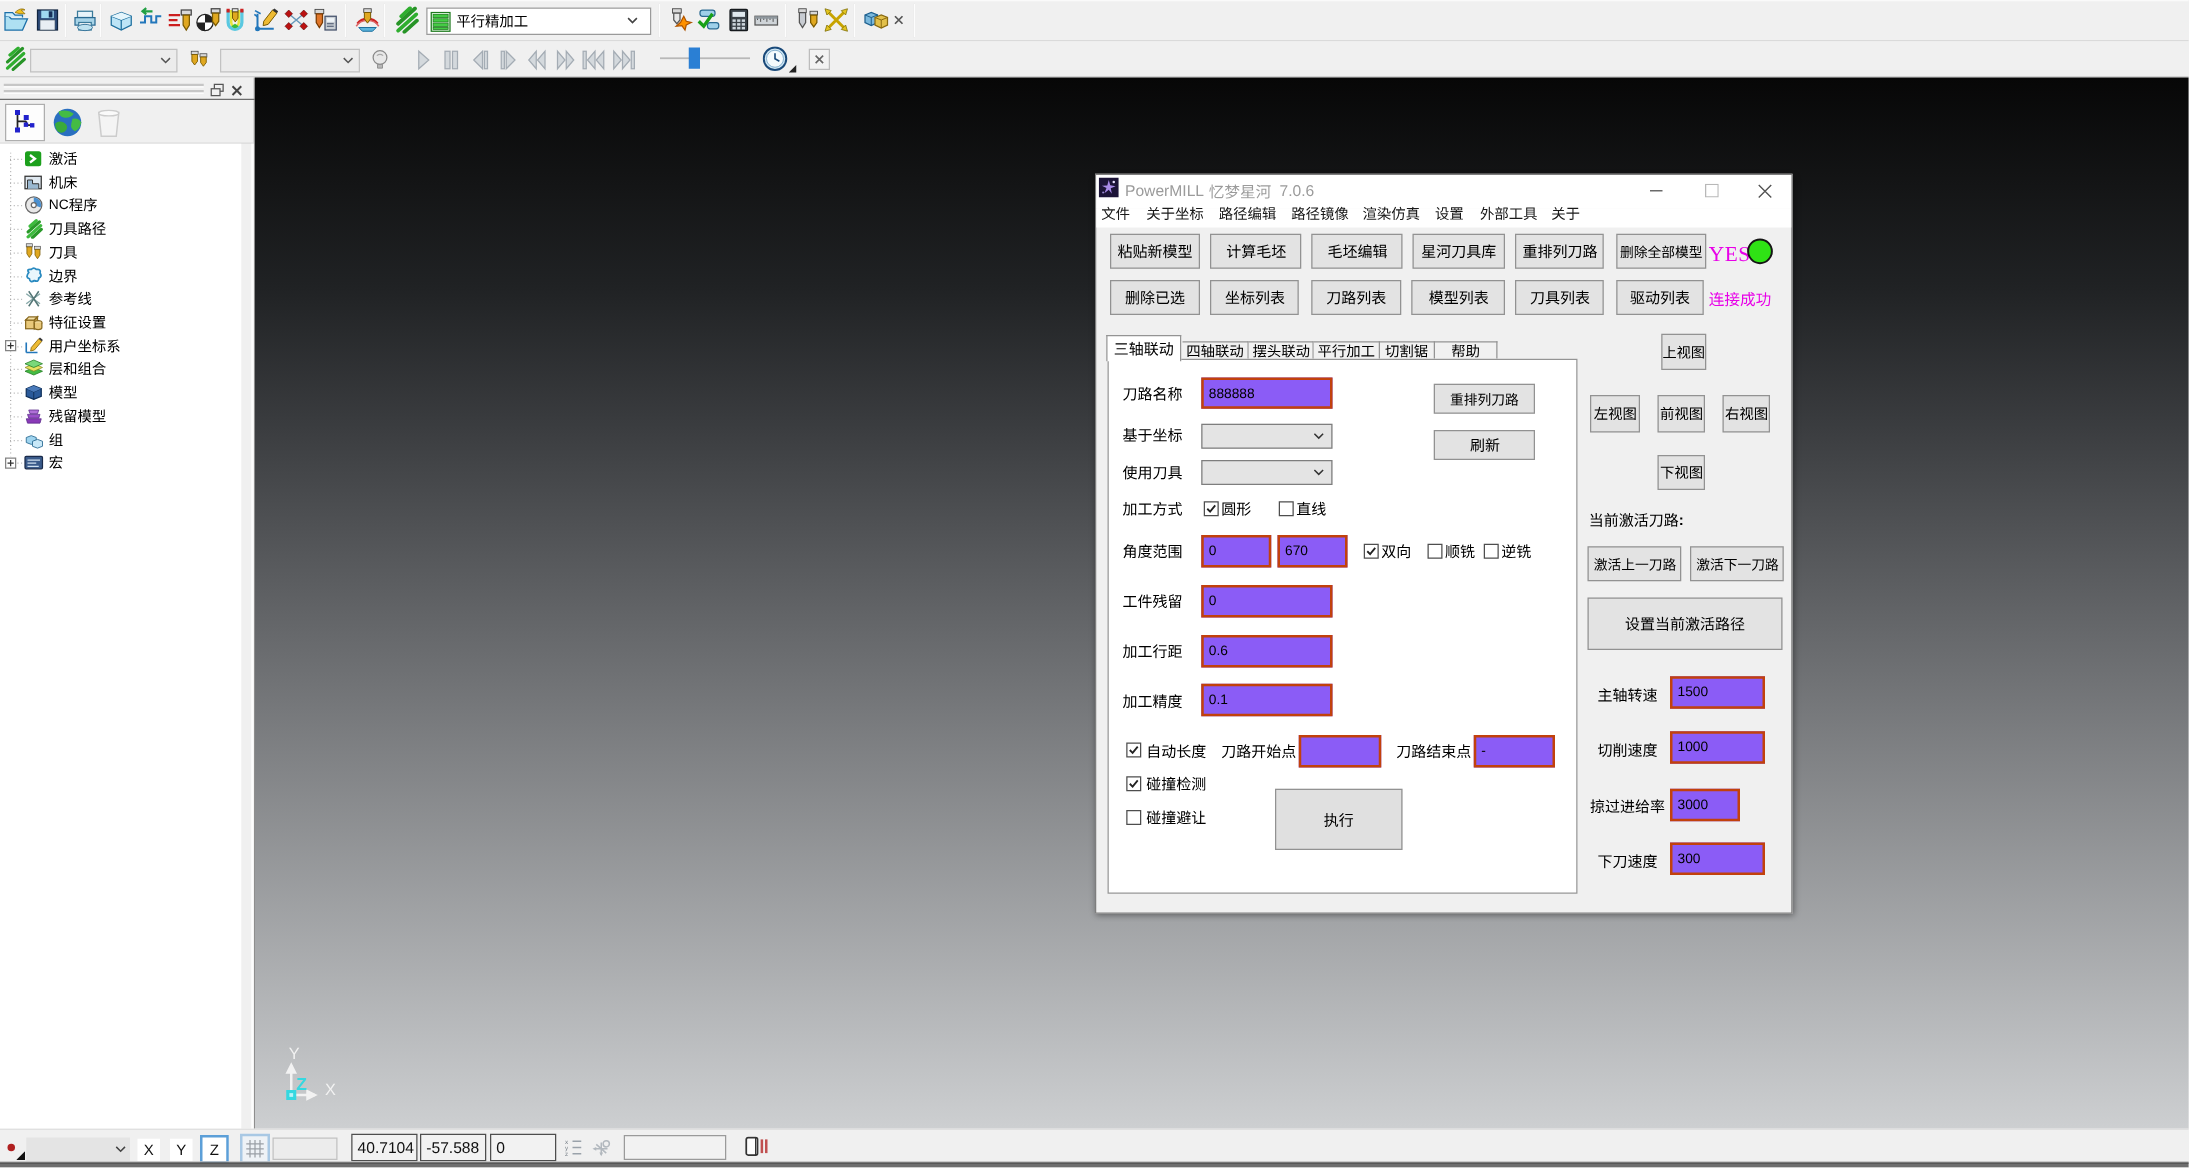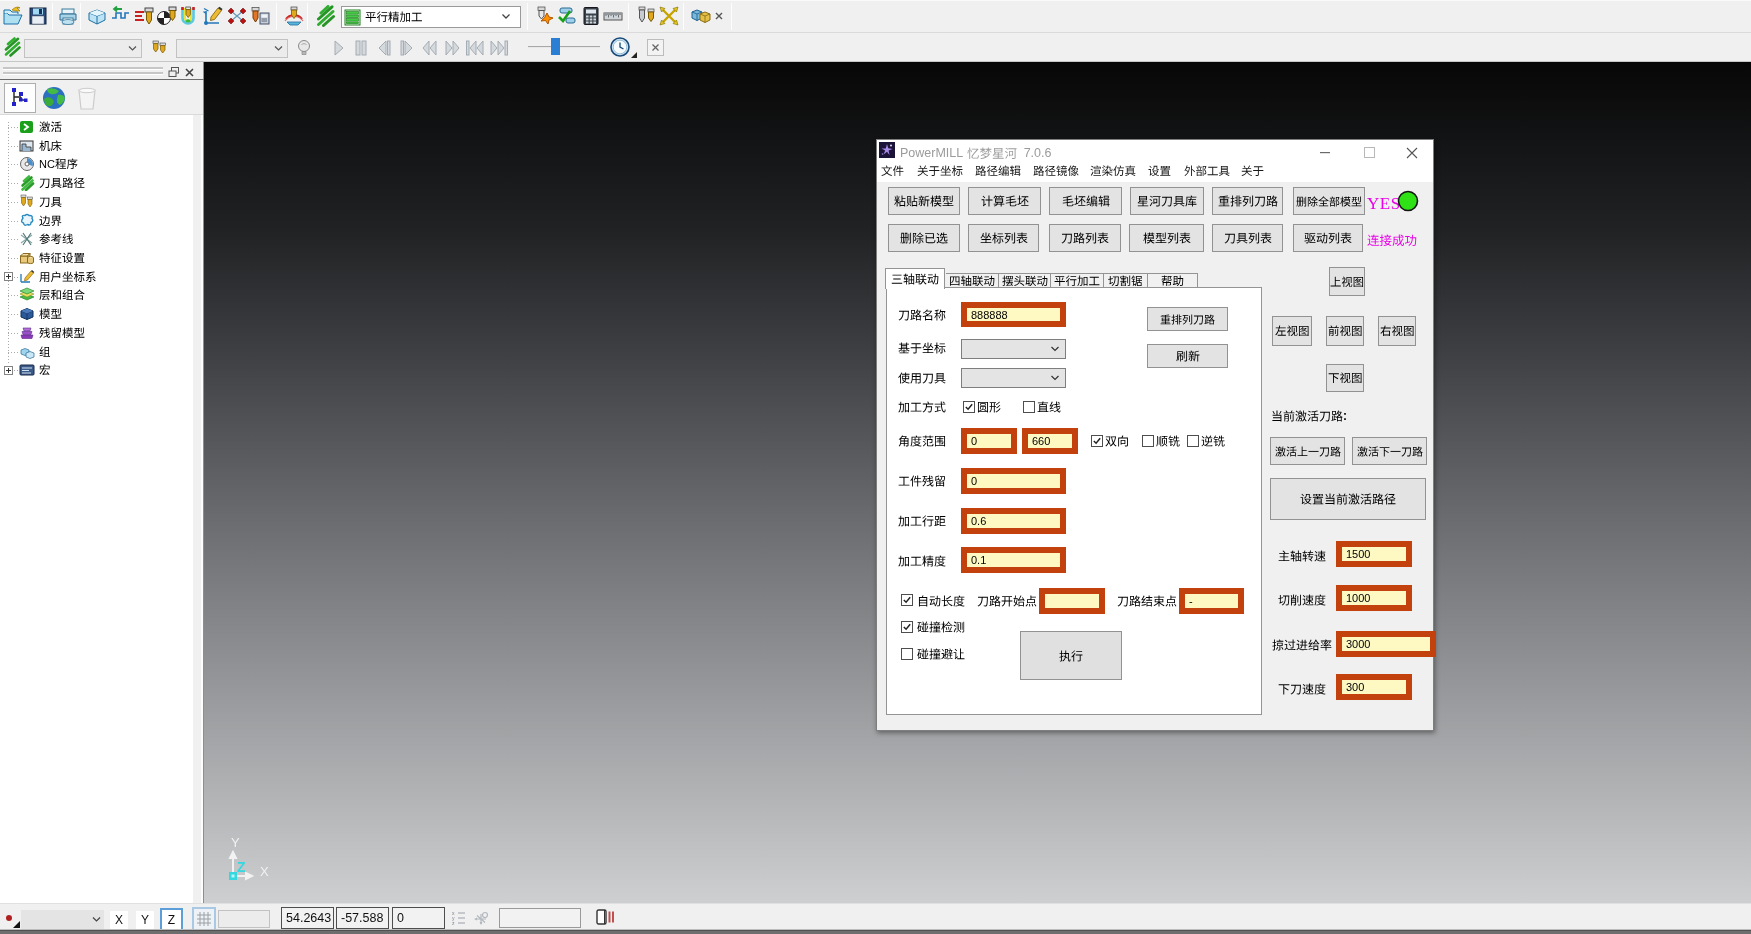--- a/index.html
+++ b/index.html
@@ -1,19 +1,19 @@
 <!DOCTYPE html>
 <html><head><meta charset="utf-8"><style>
 *{margin:0;padding:0;box-sizing:border-box}
 html,body{width:1751px;height:934px;overflow:hidden}
 body{position:relative;background:#f0f0f0;font-family:"Liberation Sans",sans-serif;-webkit-font-smoothing:antialiased}
 .ab{position:absolute}
 svg{display:inline-block}
 .btn{position:absolute;background:#e3e3e3;border:1px solid #929292;display:flex;align-items:center;justify-content:center}
-.inp{position:absolute;background:#fef9c3;border:6px solid #c2410c;font-size:11px;display:flex;align-items:center;padding-left:4px;color:#000}
+.inp{position:absolute;background:#8b5cf6;border:2px solid #c2410c;font-size:11px;display:flex;align-items:center;padding-left:4px;color:#000}
 .cmb{position:absolute;background:#e4e4e4;border:1px solid #7e7e7e;z-index:4}
 .cb{position:absolute;width:12px;height:12px;background:#fff;border:1px solid #4e4e4e;z-index:4}
 .vsep{position:absolute;width:1px;background:#c9c9c9;border-right:1px solid #fdfdfd}
 </style></head>
 <body>
 <svg width="0" height="0" style="position:absolute">
     <defs>
       <path id="u4e00" d="M44 449V531H960V449Z"></path>
       <path id="u4e09" d="M123 137V213H879V137ZM187 464V539H801V464ZM65 811V887H934V811Z"></path>
       <path id="u4e0a" d="M427 55V837H51V912H950V837H506V439H881V364H506V55Z"></path>
@@ -942,21 +942,21 @@
   </div>
 <div class="ab" style="z-index:4;left:898px;top:433px;height:16px;display:flex;align-items:center">
     <svg style="vertical-align:-0.12em;" width="48" height="12" viewBox="0 0 4000 1000">
       <use href="#u89d2" x="0"></use>
       <use href="#u5ea6" x="1000"></use>
       <use href="#u8303" x="2000"></use>
       <use href="#u56f4" x="3000"></use>
     </svg>
   </div>
 <div class="inp" style="z-index:4;left:961px;top:428px;width:56px;height:26px">0</div>
-<div class="inp" style="z-index:4;left:1022px;top:428px;width:56px;height:26px">660</div>
+<div class="inp" style="z-index:4;left:1022px;top:428px;width:56px;height:26px">670</div>
 <div class="cb" style="left:1091px;top:435px"></div>
 <svg class="ab" style="z-index:5;left:1092px;top:436px" width="10" height="10" viewBox="0 0 11 11">
     <path d="M2 5.5 L4.5 8 L9 2.5" fill="none" stroke="#222" stroke-width="1.6"></path>
   </svg>
 <div class="ab" style="z-index:4;left:1105px;top:433px;height:16px;display:flex;align-items:center">
     <svg style="vertical-align:-0.12em;" width="24" height="12" viewBox="0 0 2000 1000">
       <use href="#u53cc" x="0"></use>
       <use href="#u5411" x="1000"></use>
     </svg>
   </div>
@@ -1173,21 +1173,21 @@
 <div class="inp" style="left:1336px;top:585px;width:76px;height:26px">1000</div>
 <div class="ab" style="left:1272px;top:637.2px;height:15.600000000000001px;display:flex;align-items:center">
     <svg style="vertical-align:-0.12em;fill:#000;" width="60" height="12" viewBox="0 0 5000 1000">
       <use href="#u63a0" x="0"></use>
       <use href="#u8fc7" x="1000"></use>
       <use href="#u8fdb" x="2000"></use>
       <use href="#u7ed9" x="3000"></use>
       <use href="#u7387" x="4000"></use>
     </svg>
   </div>
-<div class="inp" style="left:1336px;top:631px;width:100px;height:26px">3000</div>
+<div class="inp" style="left:1336px;top:631px;width:56px;height:26px">3000</div>
 <div class="ab" style="left:1278px;top:681.2px;height:15.600000000000001px;display:flex;align-items:center">
     <svg style="vertical-align:-0.12em;fill:#000;" width="48" height="12" viewBox="0 0 4000 1000">
       <use href="#u4e0b" x="0"></use>
       <use href="#u5200" x="1000"></use>
       <use href="#u901f" x="2000"></use>
       <use href="#u5ea6" x="3000"></use>
     </svg>
   </div>
 <div class="inp" style="left:1336px;top:674px;width:76px;height:26px">300</div>
 <div class="ab" style="left:0;top:903px;width:1751px;height:26px;background:#f0f0f0;border-top:1px solid #e0e0e0"></div>
@@ -1204,21 +1204,21 @@
 <div class="ab" style="left:110px;top:911px;width:18px;height:18px;background:#fff;display:flex;align-items:center;justify-content:center;font-size:12px;color:#111">X</div>
 <div class="ab" style="left:136px;top:911px;width:18px;height:18px;background:#fff;display:flex;align-items:center;justify-content:center;font-size:12px;color:#111">Y</div>
 <div class="ab" style="left:160px;top:908px;width:23px;height:23px;background:#fff;border:2px solid #5c9fd8;display:flex;align-items:center;justify-content:center;font-size:12px;color:#111">Z</div>
 <div class="ab" style="left:192px;top:907px;width:24px;height:24px;background:#eef2f6;border:2px solid #a8c8e4"></div>
 <svg class="ab" style="left:196px;top:911px" width="16" height="16" viewBox="0 0 16 16">
     <g stroke="#9aa0a6" stroke-width="1">
       <path d="M1 4 H15 M1 8 H15 M1 12 H15 M4 1 V15 M8 1 V15 M12 1 V15"></path>
     </g>
   </svg>
 <div class="ab" style="left:218px;top:910px;width:52px;height:18px;background:#ececec;border:1px solid #c2c2c2"></div>
-<div class="ab" style="left:281px;top:907px;width:53px;height:22px;background:#f2f2f2;border:1px solid #4e4e4e;display:flex;align-items:center;padding-left:4px;font-size:12.5px;color:#111">54.2643</div>
+<div class="ab" style="left:281px;top:907px;width:53px;height:22px;background:#f2f2f2;border:1px solid #4e4e4e;display:flex;align-items:center;padding-left:4px;font-size:12.5px;color:#111">40.7104</div>
 <div class="ab" style="left:336px;top:907px;width:53px;height:22px;background:#f2f2f2;border:1px solid #4e4e4e;display:flex;align-items:center;padding-left:4px;font-size:12.5px;color:#111">-57.588</div>
 <div class="ab" style="left:392px;top:907px;width:53px;height:22px;background:#f2f2f2;border:1px solid #4e4e4e;display:flex;align-items:center;padding-left:4px;font-size:12.5px;color:#111">0</div>
 <svg class="ab" style="left:452px;top:910px" width="14" height="16" viewBox="0 0 14 16">
     <g fill="#7a828a" font-size="5" font-family="Liberation Sans">
       <text x="0" y="5">x</text>
       <text x="0" y="10">y</text>
       <text x="0" y="15">z</text>
     </g>
     <g stroke="#9aa2aa" stroke-width="1.2">
       <path d="M6 3 H13 M6 8 H13 M6 13 H13"></path>

